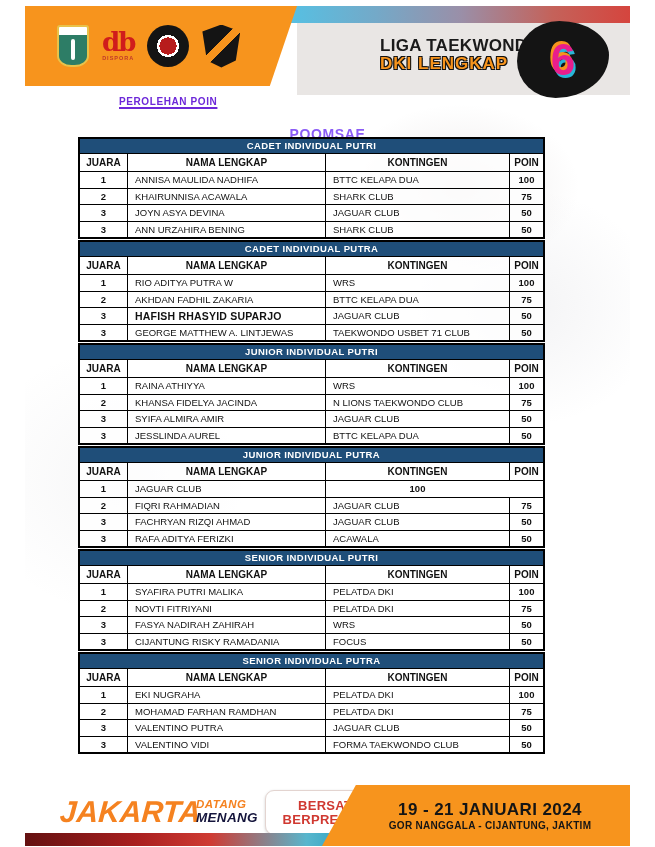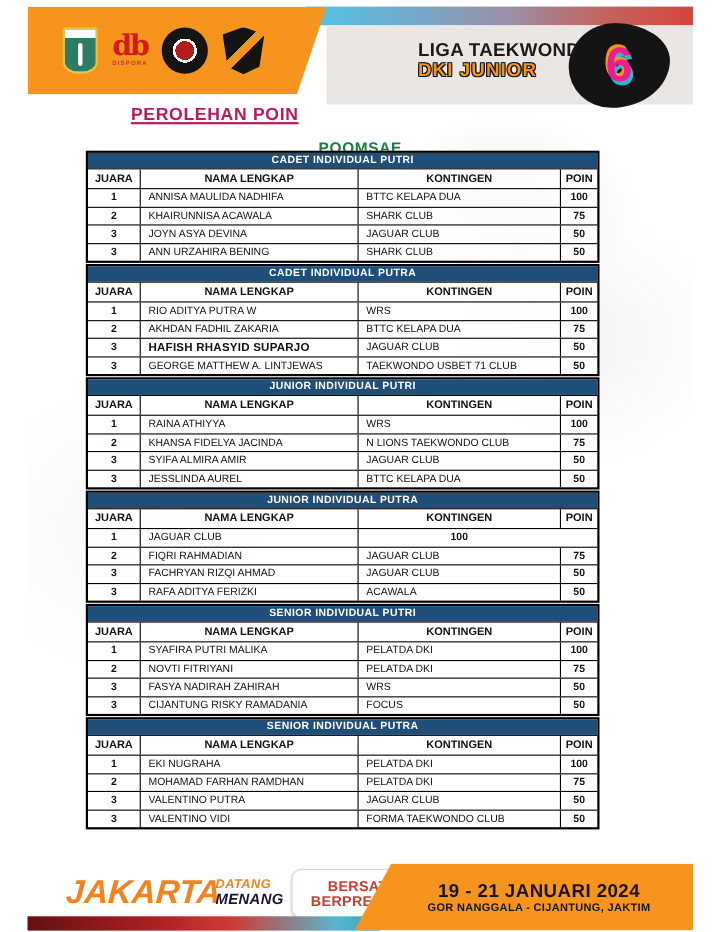--- a/index.html
+++ b/index.html
@@ -56,26 +56,26 @@
   }
   
   .wm{
     position:absolute;left:25px;top:95px;width:605px;height:665px;pointer-events:none;
     background:
       radial-gradient(ellipse 170px 120px at 72% 14%, rgba(150,135,135,.16), transparent 70%),
       radial-gradient(ellipse 200px 170px at 82% 32%, rgba(140,140,155,.10), transparent 70%),
       radial-gradient(ellipse 230px 190px at 18% 58%, rgba(140,140,150,.08), transparent 72%);
   }
   .title{
-    position:absolute;left:75px;top:96px;font-size:16px;font-weight:800;letter-spacing:.6px;
-    text-decoration:underline;text-decoration-thickness:2px;text-underline-offset:2px;color:#be185d;padding-left:44px;
+    position:absolute;left:75px;top:96px;font-size:10px;font-weight:800;letter-spacing:.6px;
+    text-decoration:underline;text-decoration-thickness:2px;text-underline-offset:2px;color:#6d28d9;padding-left:44px;
   }
   .subtitle{
     position:absolute;left:25px;top:126px;width:605px;text-align:center;
-    font-size:14px;font-weight:800;letter-spacing:.6px;color:#15803d;
+    font-size:14px;font-weight:800;letter-spacing:.6px;color:#8b5cf6;
     text-decoration:underline;text-decoration-thickness:2px;text-underline-offset:2px;
   }
   
   .tables{position:absolute;left:78px;top:137px;width:467px;}
   .tbl{border:2px solid #000;margin-bottom:1px;background:rgba(255,255,255,.78);}
   .band{
     background:#1f4e79;color:#fff;text-align:center;font-size:9.5px;font-weight:700;
     letter-spacing:.4px;height:14px;line-height:14px;
   }
   .row{display:grid;grid-template-columns:47px 198px 184px 1fr;border-top:1px solid #000;}
@@ -126,21 +126,21 @@
   <div class="logo dispora">
     <span class="db">db</span>
     <span class="dlabel">DISPORA</span>
   </div>
   <div class="logo ti"></div>
   <div class="logo pengprov"></div>
 </div>
 
 <div class="eventlogo">
   <div class="el1">LIGA TAEKWONDO</div>
-  <div class="el2">DKI JUNIOR</div>
+  <div class="el2">DKI LENGKAP</div>
 </div>
 <div class="splat">
   <span class="six">6</span>
 </div>
 
 <div class="wm"></div>
 
 <div class="title">PEROLEHAN POIN</div>
 <div class="subtitle">POOMSAE</div>
 

